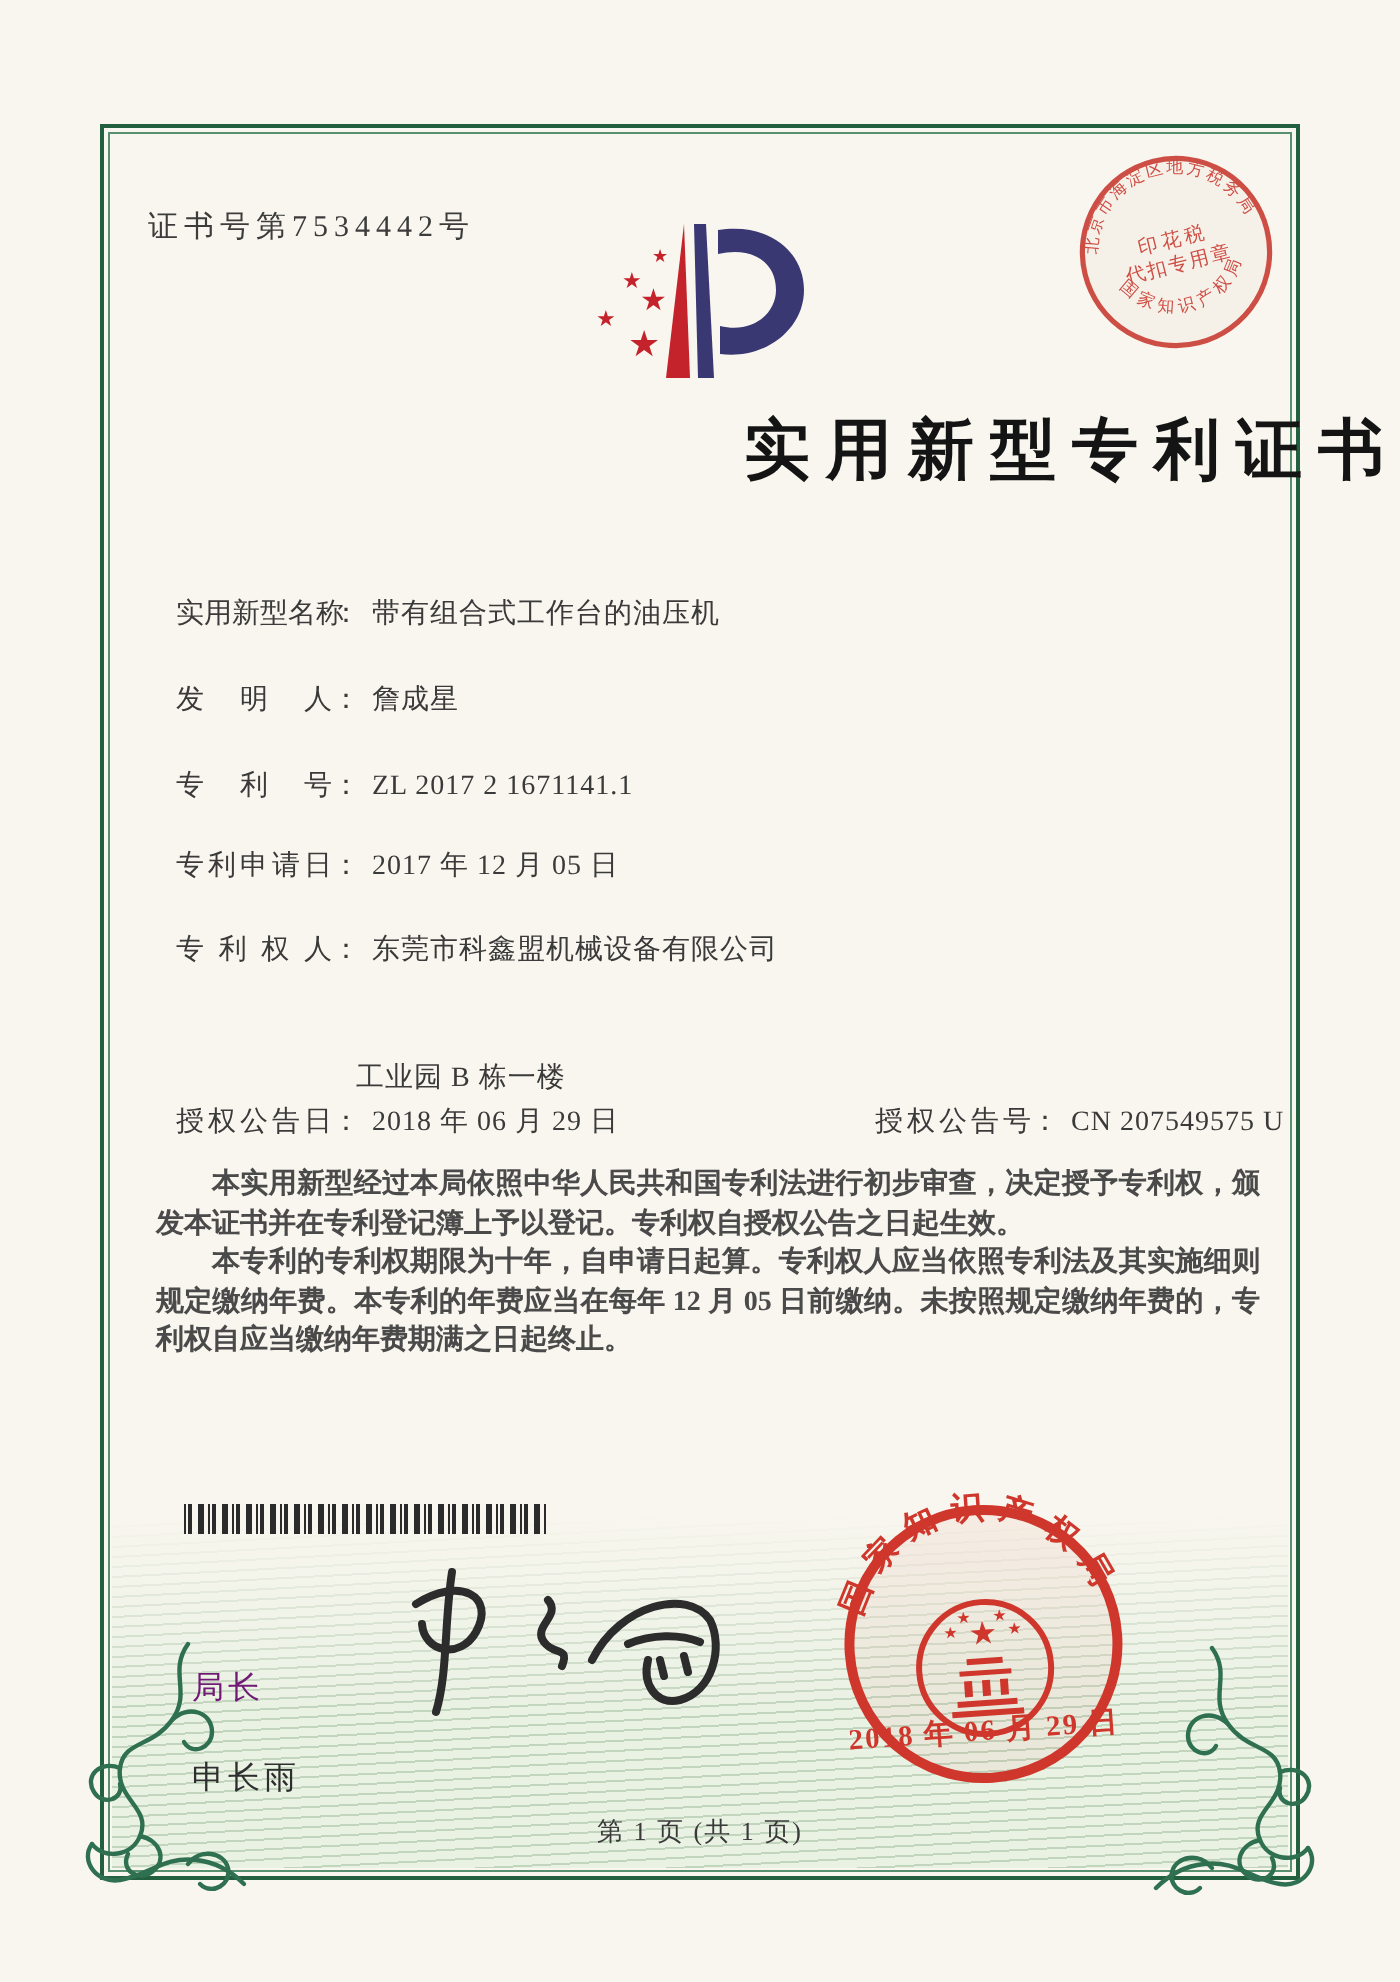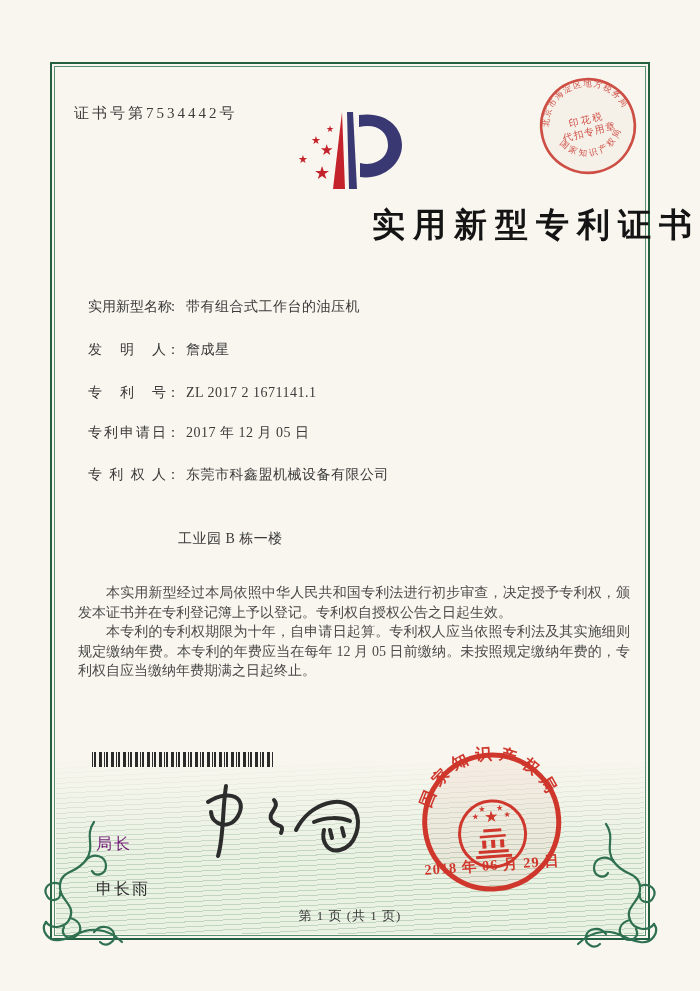--- a/index.html
+++ b/index.html
@@ -39,21 +39,21 @@
     text-align-last:justify; vertical-align:top; }
   .row .colon { display:inline-block; }
   .row .val { display:inline-block; margin-left:6px; letter-spacing:0.5px; }
   .row .lbl2 { display:inline-block; width:78px; margin-left:128px;
     text-align:justify; text-align-last:justify; }
   .addr2 { position:absolute; left:178px; font-size:14px; color:#3a3a3a;
     letter-spacing:0.5px; }
   
   .body-text { position:absolute; left:78px; top:583px; width:552px;
     font-size:14px; line-height:19.5px; color:#4a4a4a; }
-  .body-text p { margin:0; text-indent:28px; text-align:justify; }
+  .body-text p { margin:0; text-indent:28px; text-align:justify;font-weight:bold; }
   
   .barcode { position:absolute; left:92px; top:752px; height:15px; width:190px;
     font-size:0; }
   .barcode i { display:inline-block; height:100%; background:#2b2b2b; }
   
   .sig-title { position:absolute; left:96px; top:834px; font-size:16px; color:#701a75; letter-spacing:2px; }
   .sig-name  { position:absolute; left:96px; top:836px; font-size:16px; color:#2e2e2e; letter-spacing:2px;margin-top:43px; }
   .signature-svg { position:absolute; left:192px; top:772px; width:180px; height:100px; }
   
   .office-seal { position:absolute; left:402px; top:742px; width:180px; height:168px; }
@@ -123,20 +123,23 @@
   <div class="row" style="top:384px;">
     <span class="lbl">专利号</span><span class="colon">：</span><span class="val">ZL 2017 2 1671141.1</span>
   </div>
   <div class="row" style="top:424px;">
     <span class="lbl">专利申请日</span><span class="colon">：</span><span class="val">2017 年 12 月 05 日</span>
   </div>
   <div class="row" style="top:466px;">
     <span class="lbl">专利权人</span><span class="colon">：</span><span class="val">东莞市科鑫盟机械设备有限公司</span>
   </div>
   <div class="addr2" style="top:530px;">工业园 B 栋一楼</div>
+  <div class="row" style="top:552px;">
+    <span class="lbl">授权公告日</span><span class="colon">：</span><span class="val">2018 年 06 月 29 日</span><span class="lbl2">授权公告号</span><span class="colon">：</span><span class="val">CN 207549575 U</span>
+  </div>
 
   <div class="body-text">
     <p>本实用新型经过本局依照中华人民共和国专利法进行初步审查，决定授予专利权，颁发本证书并在专利登记簿上予以登记。专利权自授权公告之日起生效。</p>
     <p>本专利的专利权期限为十年，自申请日起算。专利权人应当依照专利法及其实施细则规定缴纳年费。本专利的年费应当在每年 12 月 05 日前缴纳。未按照规定缴纳年费的，专利权自应当缴纳年费期满之日起终止。</p>
   </div>
 
   <div class="barcode"><i style="width: 1px; margin-right: 1px;"></i><i style="width: 2px; margin-right: 3px;"></i><i style="width: 3px; margin-right: 2px;"></i><i style="width: 1px; margin-right: 1px;"></i><i style="width: 2px; margin-right: 3px;"></i><i style="width: 3px; margin-right: 2px;"></i><i style="width: 1px; margin-right: 1px;"></i><i style="width: 2px; margin-right: 3px;"></i><i style="width: 3px; margin-right: 2px;"></i><i style="width: 1px; margin-right: 1px;"></i><i style="width: 2px; margin-right: 3px;"></i><i style="width: 3px; margin-right: 2px;"></i><i style="width: 1px; margin-right: 1px;"></i><i style="width: 2px; margin-right: 3px;"></i><i style="width: 3px; margin-right: 2px;"></i><i style="width: 1px; margin-right: 1px;"></i><i style="width: 2px; margin-right: 3px;"></i><i style="width: 3px; margin-right: 2px;"></i><i style="width: 1px; margin-right: 1px;"></i><i style="width: 2px; margin-right: 3px;"></i><i style="width: 3px; margin-right: 2px;"></i><i style="width: 1px; margin-right: 1px;"></i><i style="width: 2px; margin-right: 3px;"></i><i style="width: 3px; margin-right: 2px;"></i><i style="width: 1px; margin-right: 1px;"></i><i style="width: 2px; margin-right: 3px;"></i><i style="width: 3px; margin-right: 2px;"></i><i style="width: 1px; margin-right: 1px;"></i><i style="width: 2px; margin-right: 3px;"></i><i style="width: 3px; margin-right: 2px;"></i><i style="width: 1px; margin-right: 1px;"></i><i style="width: 2px; margin-right: 3px;"></i><i style="width: 3px; margin-right: 2px;"></i><i style="width: 1px; margin-right: 1px;"></i><i style="width: 2px; margin-right: 3px;"></i><i style="width: 3px; margin-right: 2px;"></i><i style="width: 1px; margin-right: 1px;"></i><i style="width: 2px; margin-right: 3px;"></i><i style="width: 3px; margin-right: 2px;"></i><i style="width: 1px; margin-right: 1px;"></i><i style="width: 2px; margin-right: 3px;"></i><i style="width: 3px; margin-right: 2px;"></i><i style="width: 1px; margin-right: 1px;"></i><i style="width: 2px; margin-right: 3px;"></i><i style="width: 3px; margin-right: 2px;"></i><i style="width: 1px; margin-right: 1px;"></i></div>
 
   <div class="sig-title">局长</div>
   <div class="sig-name">申长雨</div>

